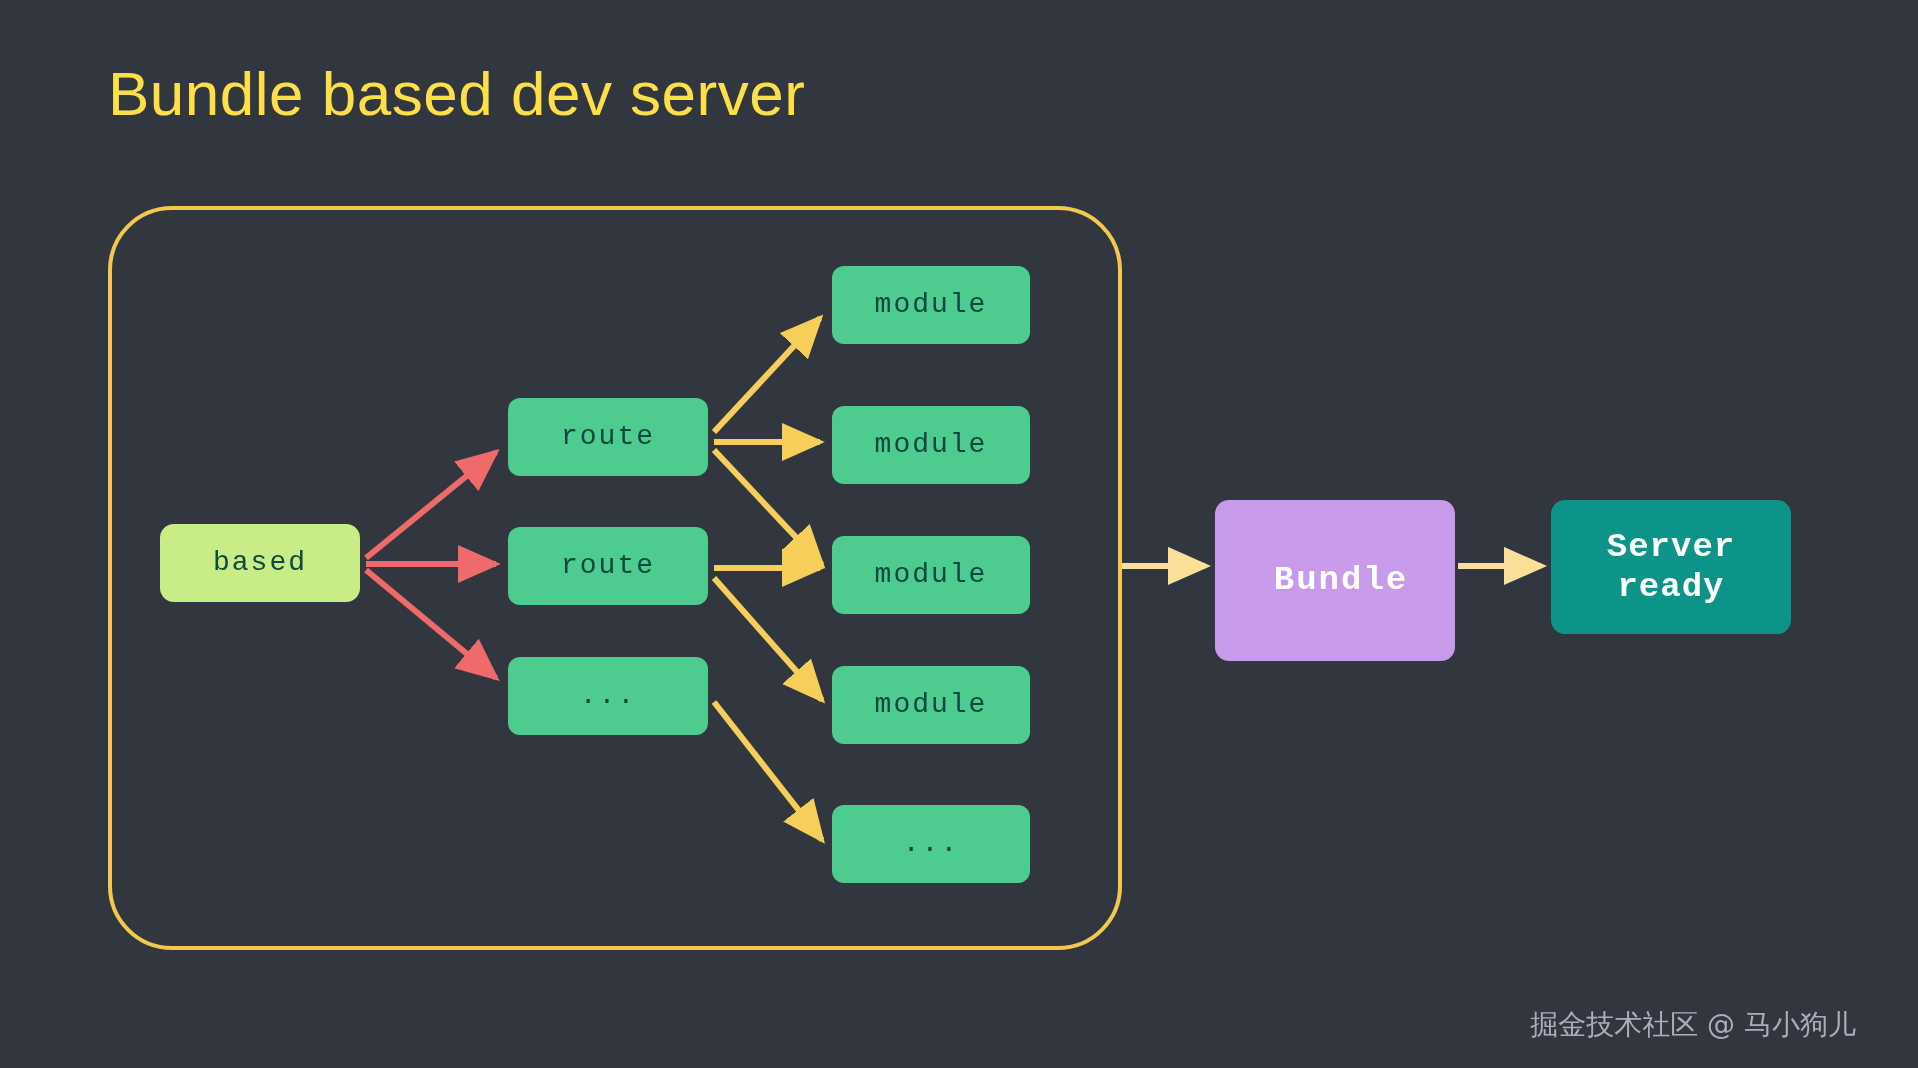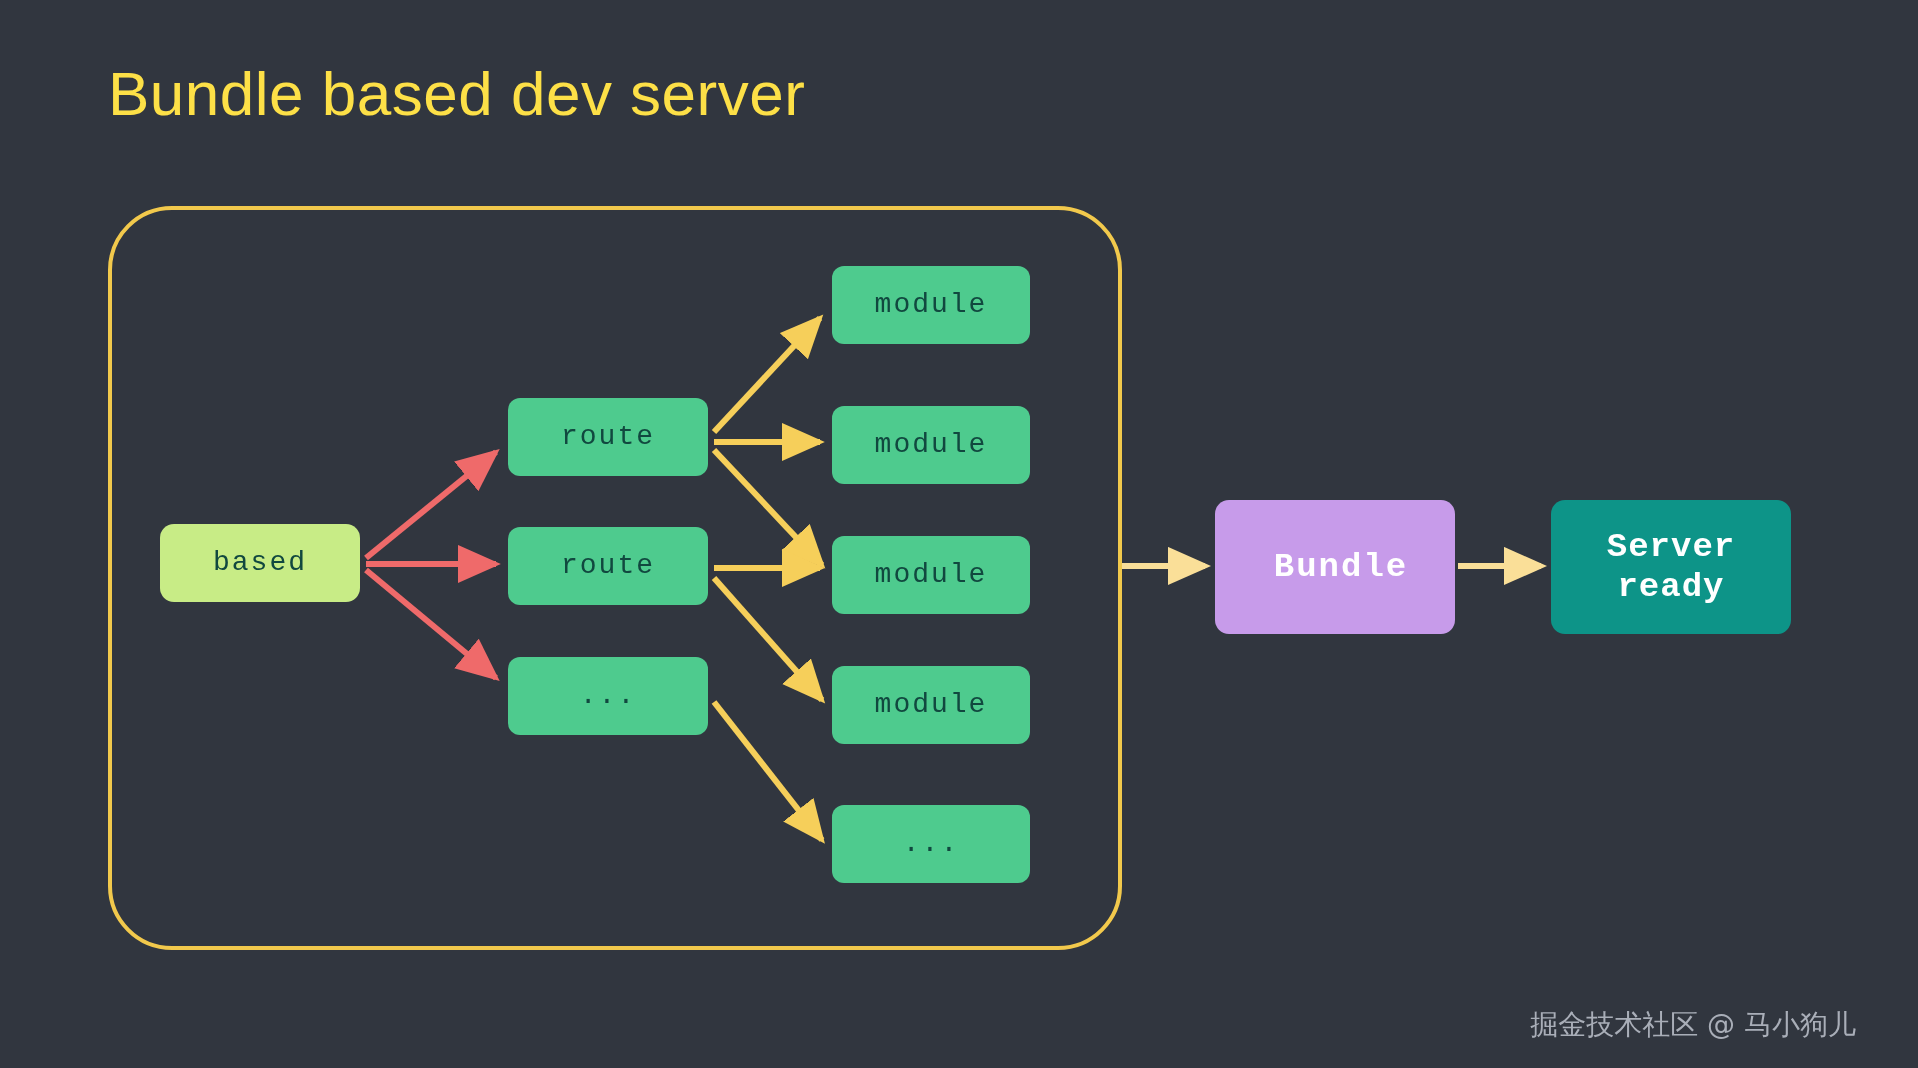--- a/index.html
+++ b/index.html
@@ -150,20 +150,20 @@
   <div class="node green" style="left:832px; top:266px; width:198px; height:78px;">module</div>
 
   <div class="node green" style="left:832px; top:406px; width:198px; height:78px;">module</div>
 
   <div class="node green" style="left:832px; top:536px; width:198px; height:78px;">module</div>
 
   <div class="node green" style="left:832px; top:666px; width:198px; height:78px;">module</div>
 
   <div class="node green" style="left:832px; top:805px; width:198px; height:78px;">...</div>
 
-  <div class="node bundle" style="left:1215px; top:500px; width:240px; height:134px;padding-left:12px;">Bundle</div>
+  <div class="node bundle" style="left:1215px; top:500px; width:240px; height:161px;padding-left:12px;">Bundle</div>
 
   <div class="node server" style="left:1551px; top:500px; width:240px; height:134px;">Server
 ready</div>
 
   <div id="watermark">掘金技术社区 @ 马小狗儿</div>
 
 </div>
 
 </body></html>

